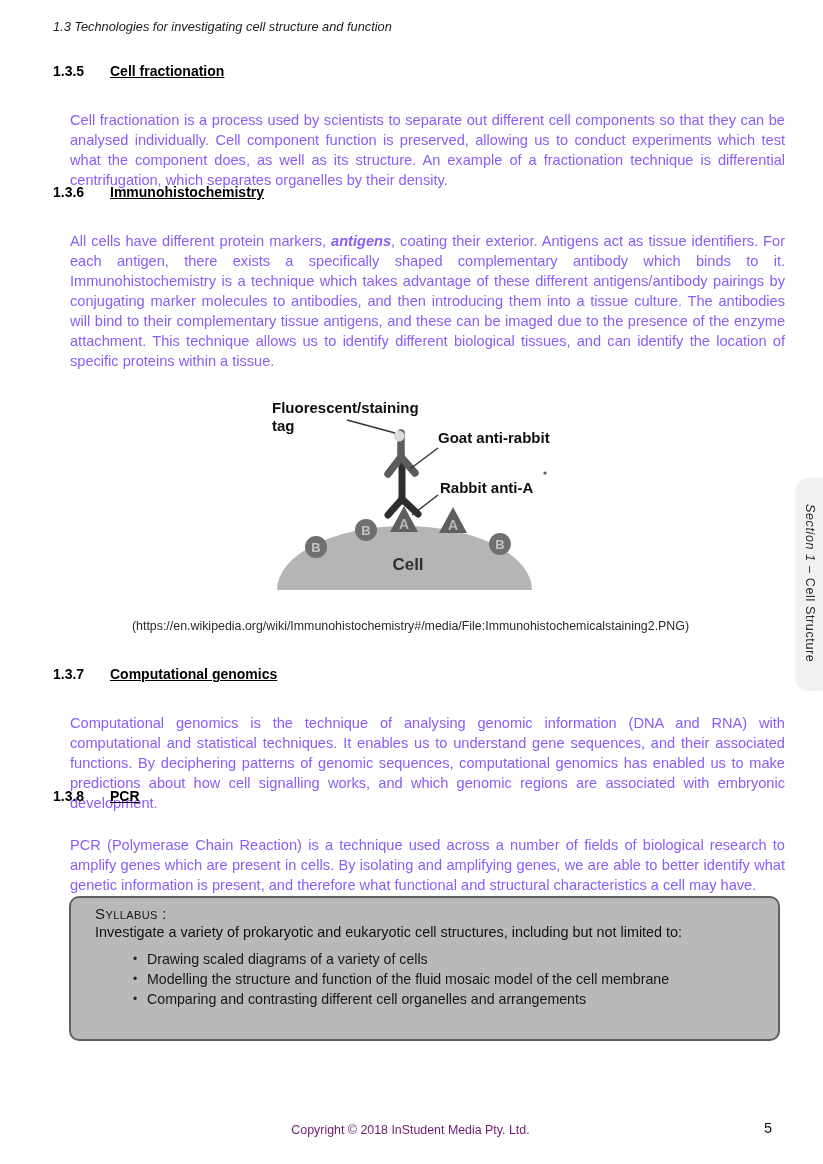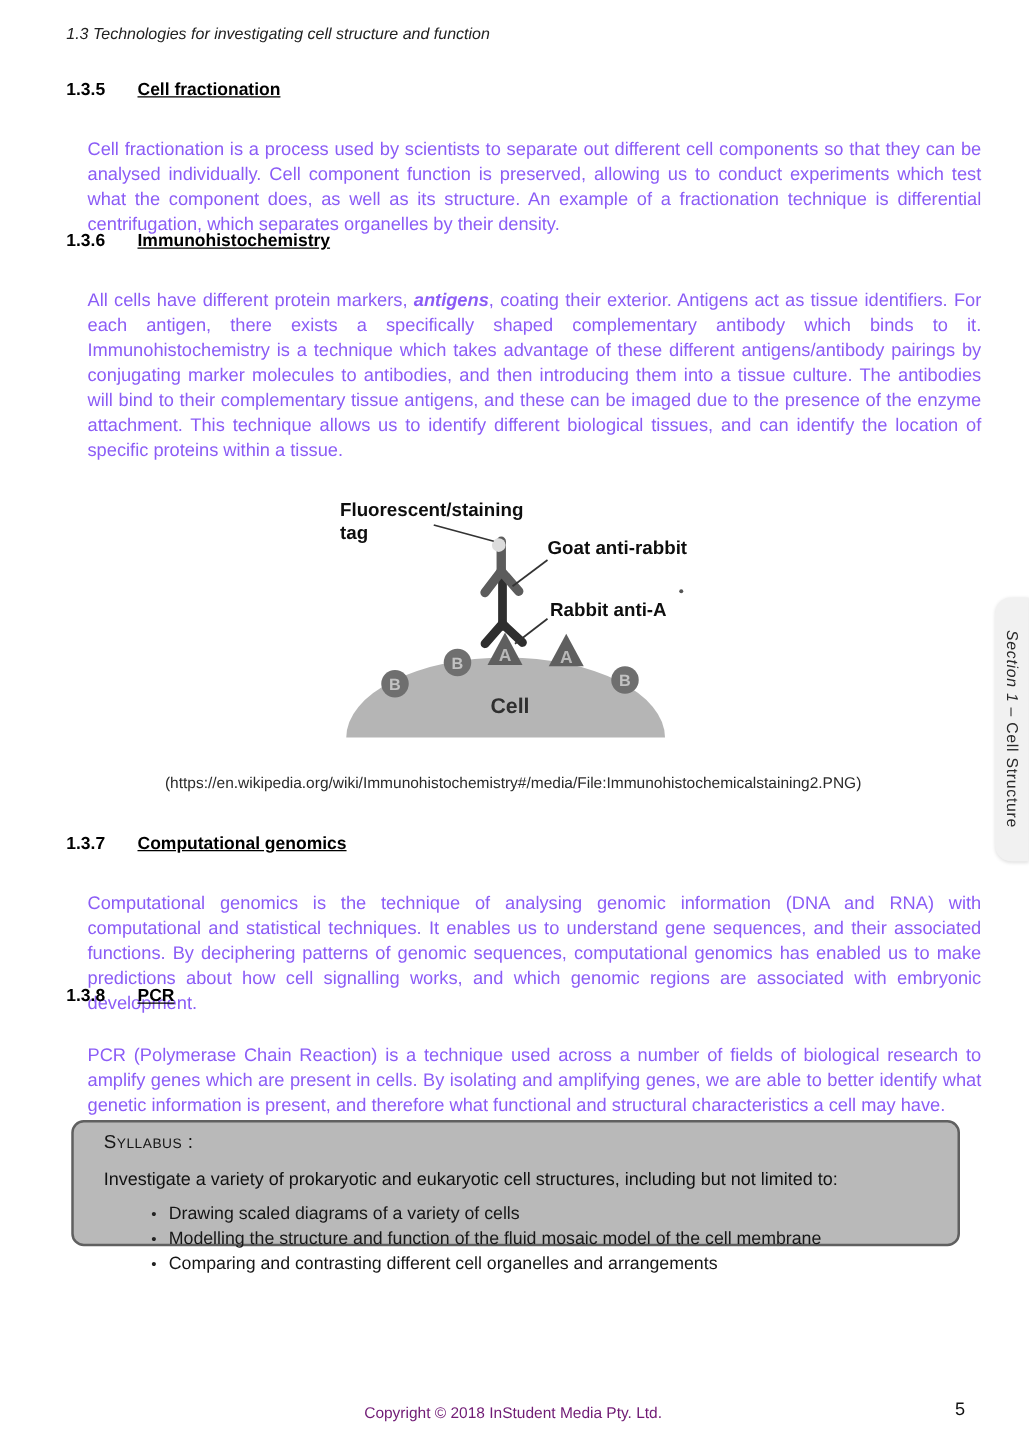--- a/index.html
+++ b/index.html
@@ -17,28 +17,28 @@
   .sec-heading .num{display:inline-block;min-width:57px;}
   .body-par{
     font-size:14.6px;line-height:20px;text-align:justify;color:#8b5cf6;margin:17px;
   }
   .body-par em{font-weight:bold;font-style:italic;}
   .citation{
     top:619px;text-align:center;font-size:12.4px;color:#2b2b2b;letter-spacing:0;
   }
   .figure-svg{left:262px;top:393px;}
   .syllabus-box{
-    left:57px;top:896px;width:711px;height:101px;box-sizing:border-box;
+    left:69px;top:896px;width:711px;height:145px;box-sizing:border-box;
     background:#b9b9b9;border:2px solid #606060;border-radius:10px;
     padding:7px 16px 8px 24px;color:#111;
   }
   .syllabus-label{
     font-variant:small-caps;font-size:15px;letter-spacing:.4px;color:#161616;
   }
-  .syllabus-intro{font-size:14.4px;margin-top:14px;}
+  .syllabus-intro{font-size:14.4px;margin-top:2px;}
   .syllabus-list{list-style:none;margin:9px 0 0 0;padding:0 0 0 38px;}
   .syllabus-list li{
     position:relative;padding-left:14px;font-size:14.2px;line-height:20px;color:#161616;
   }
   .syllabus-list li::before{
     content:"\2022";position:absolute;left:0;top:0;font-size:12px;color:#222;
   }
   .footer-copy{top:1123px;text-align:center;font-size:12.4px;color:#701a75;}
   .page-num{left:752px;top:1120px;width:20px;text-align:right;font-size:14.5px;color:#111;}
   .side-tab{

